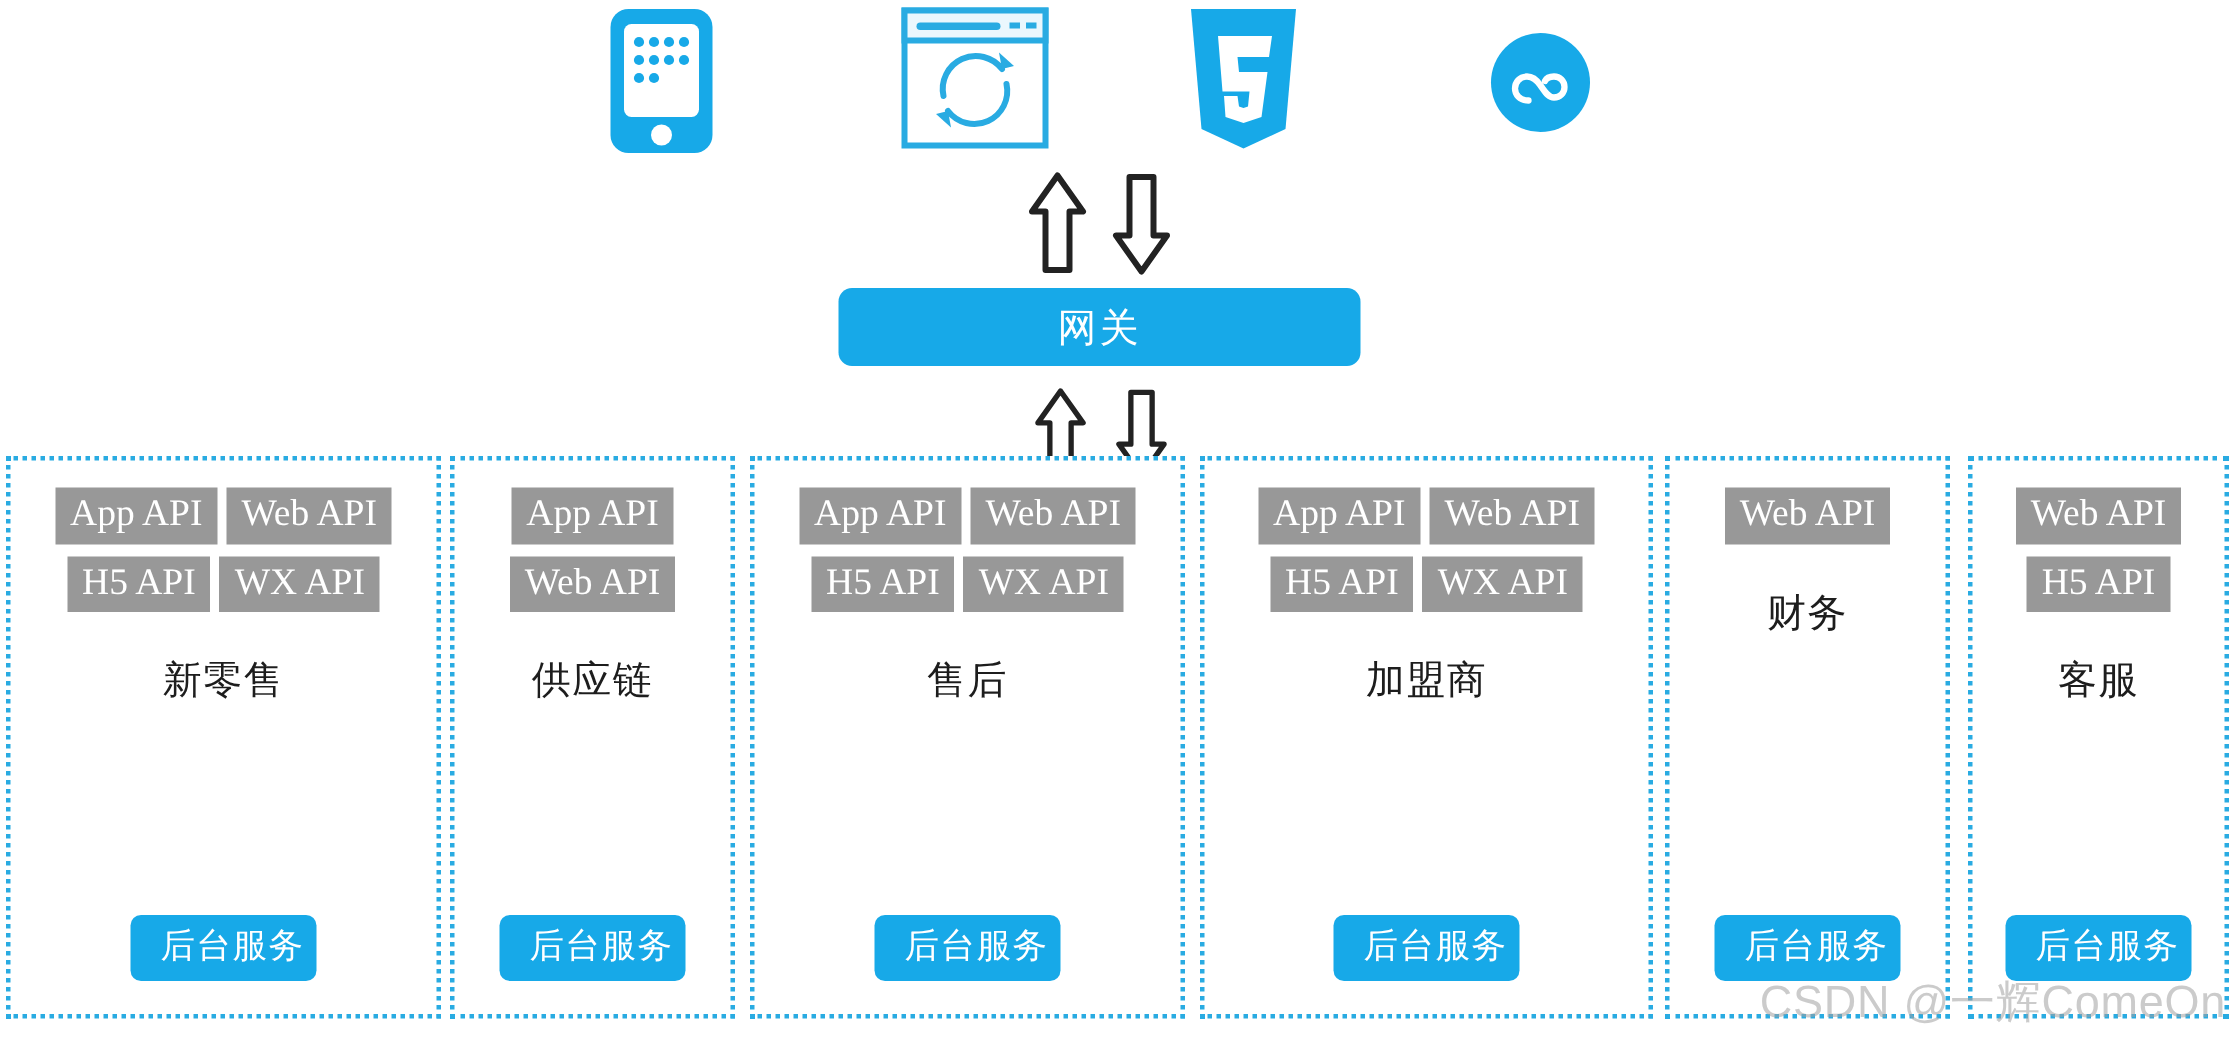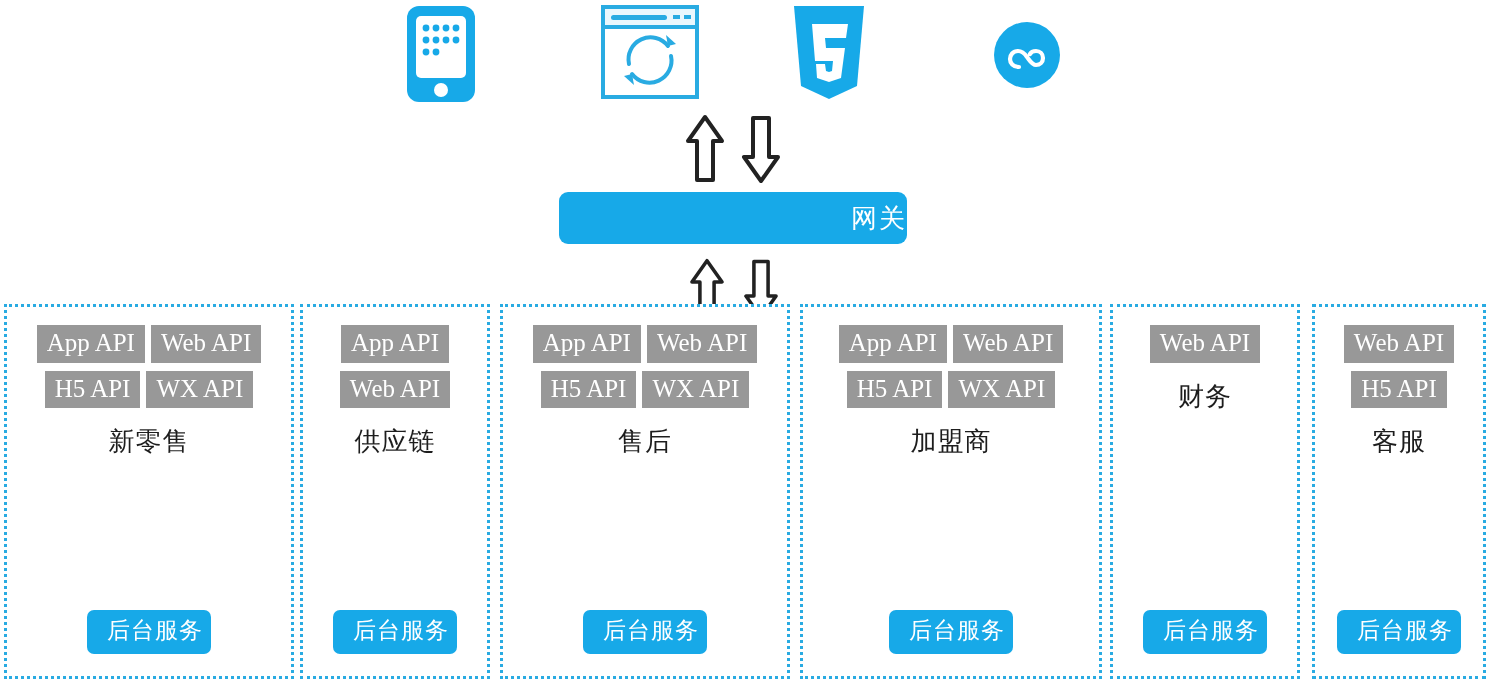--- a/index.html
+++ b/index.html
@@ -26,21 +26,21 @@
   .arrows-top { left: 685px; top: 114px; }
   .arrows-mid { left: 688px; top: 258px; }
 
   
   .gateway {
     position: absolute;
     left: 559px; top: 192px;
     width: 348px; height: 52px;
     background: #17a9e8;
     border-radius: 9px;
-    display: flex; align-items: center; justify-content: flex-end;
+    display: flex; align-items: center; justify-content: center;
     color: #ffffff;
     font-size: 26px;
     font-family: "DejaVu Serif", serif;
     letter-spacing: 2px;
   }
 
   
   .columns { position: absolute; left: 0; top: 304px; width: 1490px; height: 375px; }
   .col {
     position: absolute;
@@ -59,21 +59,21 @@
     background: #989898;
     color: #ffffff;
     font-size: 25px;
     font-family: "Liberation Serif", serif;
     padding: 3px 10px 5px 10px;
     white-space: nowrap;
     line-height: 1.18;
     text-align: center;
   }
   .dept-name {
-    margin-top: 16px;
+    margin-top: 28px;
     font-size: 26px;
     color: #1d1d1d;
     font-family: "DejaVu Serif", serif;
     letter-spacing: 1px;
     white-space: nowrap;
   }
   .backend-btn {
     position: absolute;
     left: 50%;
     transform: translateX(-50%);
@@ -250,14 +250,15 @@
           </div>
           <div class="api-line">
             <div class="api-tag">H5 API</div>
           </div>
         </div>
         <div class="dept-name">客服</div>
         <div class="backend-btn">后台服务</div>
       </div>
     </div>
 
+  <div class="watermark">CSDN @一辉ComeOn</div>
 
 </div>
 
 </body></html>

